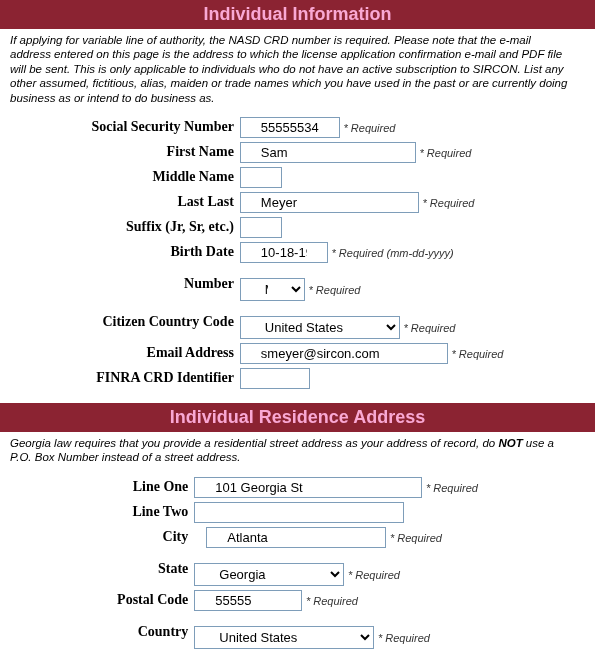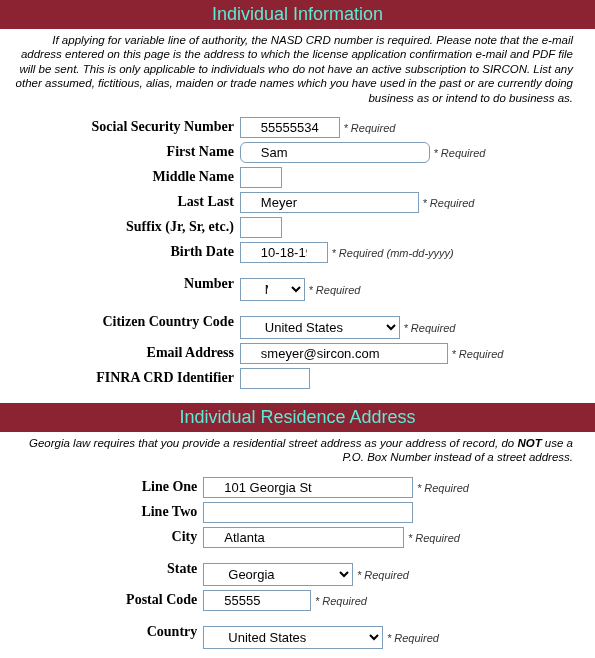--- a/index.html
+++ b/index.html
@@ -6,31 +6,31 @@
     body {
       margin: 0;
       padding: 0;
       font-family: Arial, sans-serif;
       font-size: 13px;
       width: 595px;
       background: #fff;
     }
     .section-header {
       background: #8b2332;
-      color: #5eead4;
-      font-weight: normal;
+      color: #f9a8d4;
+      font-weight: bold;
       font-size: 18px;
       text-align: center;
       padding: 4px 0;
       margin: 0;
     }
     .section-note {
       font-style: italic;
       font-size: 11.5px;
-      text-align: right;
+      text-align: left;
       padding: 4px 22px 10px 10px;
       line-height: 1.25;
     }
     .section-note b { font-weight: bold; }
     .form-table {
       border-collapse: collapse;
       margin: 0 auto 12px auto;
     }
     .form-table td {
       padding: 2px 3px;
@@ -70,21 +70,21 @@
 <div class="section-note">If applying for variable line of authority, the NASD CRD number is required. Please note that the e-mail address entered on this page is the address to which the license application confirmation e-mail and PDF file will be sent. This is only applicable to individuals who do not have an active subscription to SIRCON. List any other assumed, fictitious, alias, maiden or trade names which you have used in the past or are currently doing business as or intend to do business as.</div>
 
 <table class="form-table">
   <tbody>
       <tr>
     <td class="label-cell">Social Security Number</td>
     <td class="input-cell"><input type="text" style="width: 100px;" value="555555345"> <span class="req">* Required</span></td>
   </tr>
   <tr>
     <td class="label-cell">First Name</td>
-    <td class="input-cell"><input type="text" style="width: 190px; border-radius: 6px;" value="Sam"> <span class="req">* Required</span></td>
+    <td class="input-cell"><input type="text" style="width: 176px;" value="Sam"> <span class="req">* Required</span></td>
   </tr>
   <tr>
     <td class="label-cell">Middle Name</td>
     <td class="input-cell"><input type="text" style="width: 30px;" value="A"></td>
   </tr>
   <tr>
     <td class="label-cell">Last Last</td>
     <td class="input-cell"><input type="text" style="width: 179px;" value="Meyer"> <span class="req">* Required</span></td>
   </tr>
   <tr>
@@ -114,29 +114,29 @@
 </tbody>
   </table>
 
 <div class="section-header">Individual Residence Address</div>
 <div class="section-note"><span>Georgia law requires that you provide a residential street address as your address of record, do </span><b>NOT</b><span> use a P.O. Box Number instead of a street address.</span></div>
 
 <table class="form-table">
   <tbody>
       <tr>
     <td class="label-cell">Line One</td>
-    <td class="input-cell"><input type="text" style="width: 210px;" value="101 Georgia St"> <span class="req">* Required</span></td>
+    <td class="input-cell"><input type="text" style="width: 228px;" value="101 Georgia St"> <span class="req">* Required</span></td>
   </tr>
   <tr>
     <td class="label-cell">Line Two</td>
     <td class="input-cell"><input type="text" style="width: 210px;" value=""></td>
   </tr>
   <tr>
     <td class="label-cell">City</td>
-    <td class="input-cell"><input type="text" style="width: 201px;" value="Atlanta"> <span class="req">* Required</span></td>
+    <td class="input-cell"><input type="text" style="width: 180px; margin-left: 12px;" value="Atlanta"> <span class="req">* Required</span></td>
   </tr>
   <tr>
     <td class="label-cell">State</td>
     <td class="input-cell"><select style="width:150px"><option>Georgia</option></select> <span class="req">* Required</span></td>
   </tr>
   <tr>
     <td class="label-cell">Postal Code</td>
     <td class="input-cell"><input type="text" style="width: 108px;" value="55555"> <span class="req">* Required</span></td>
   </tr>
   <tr>

